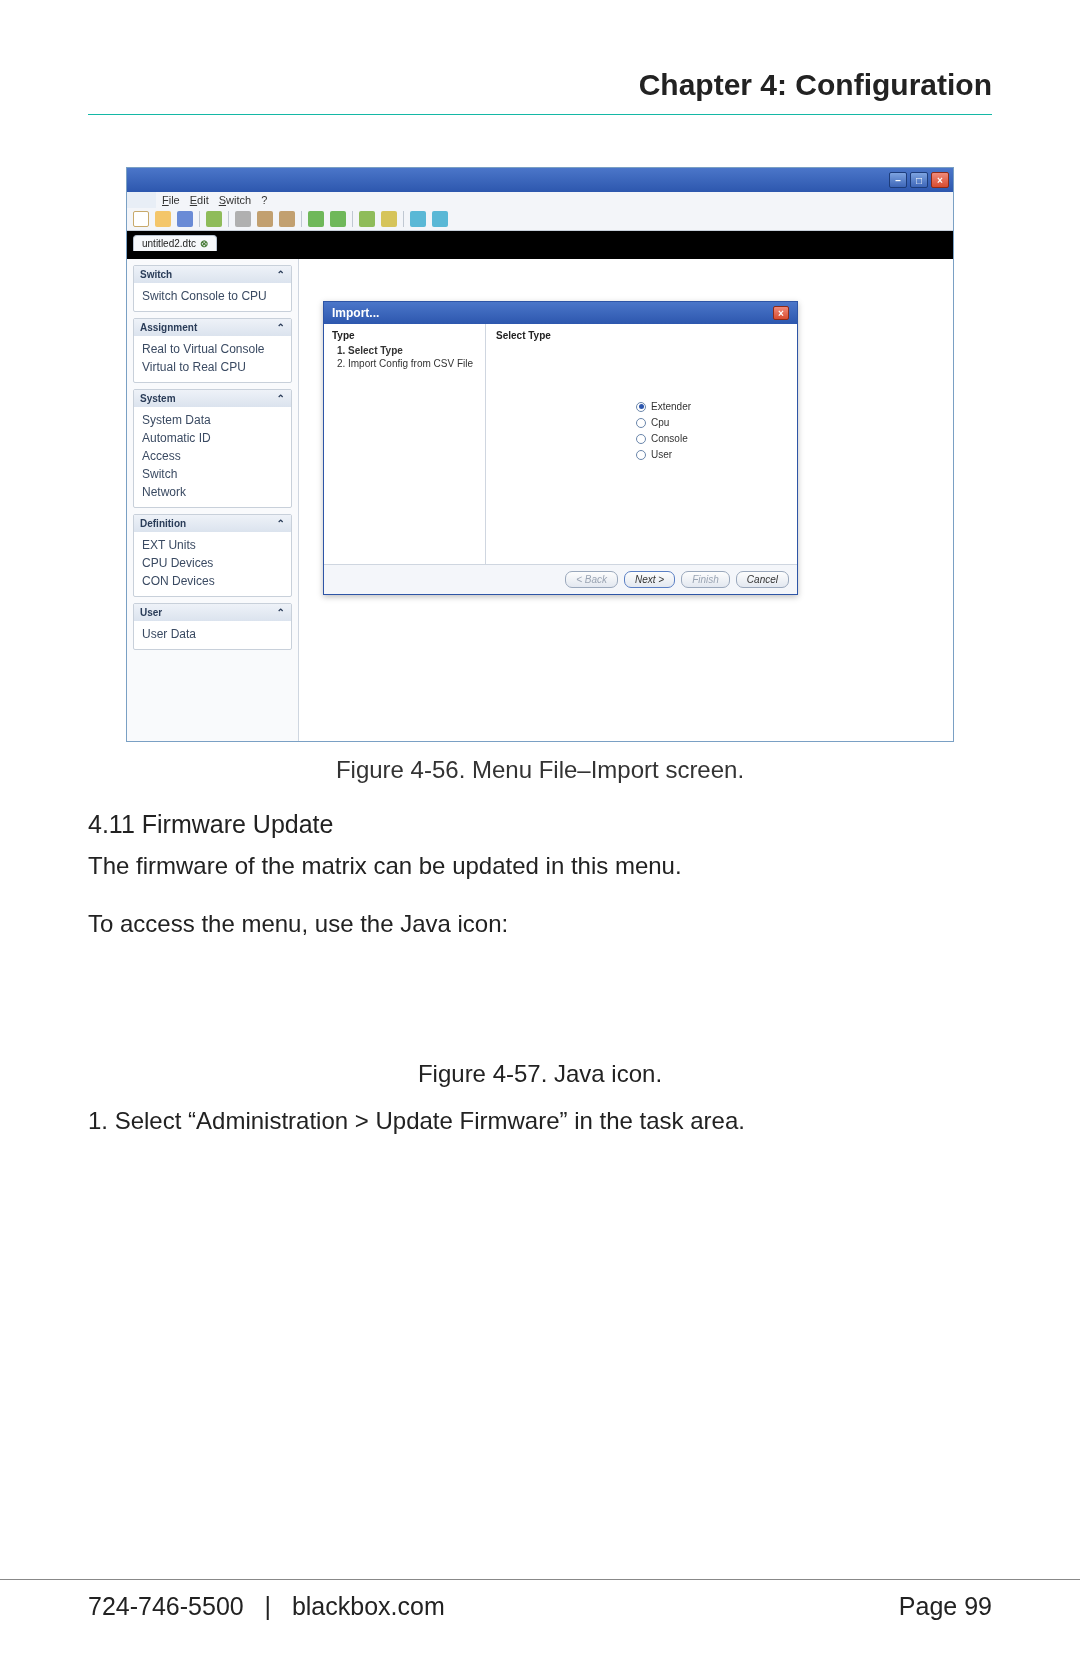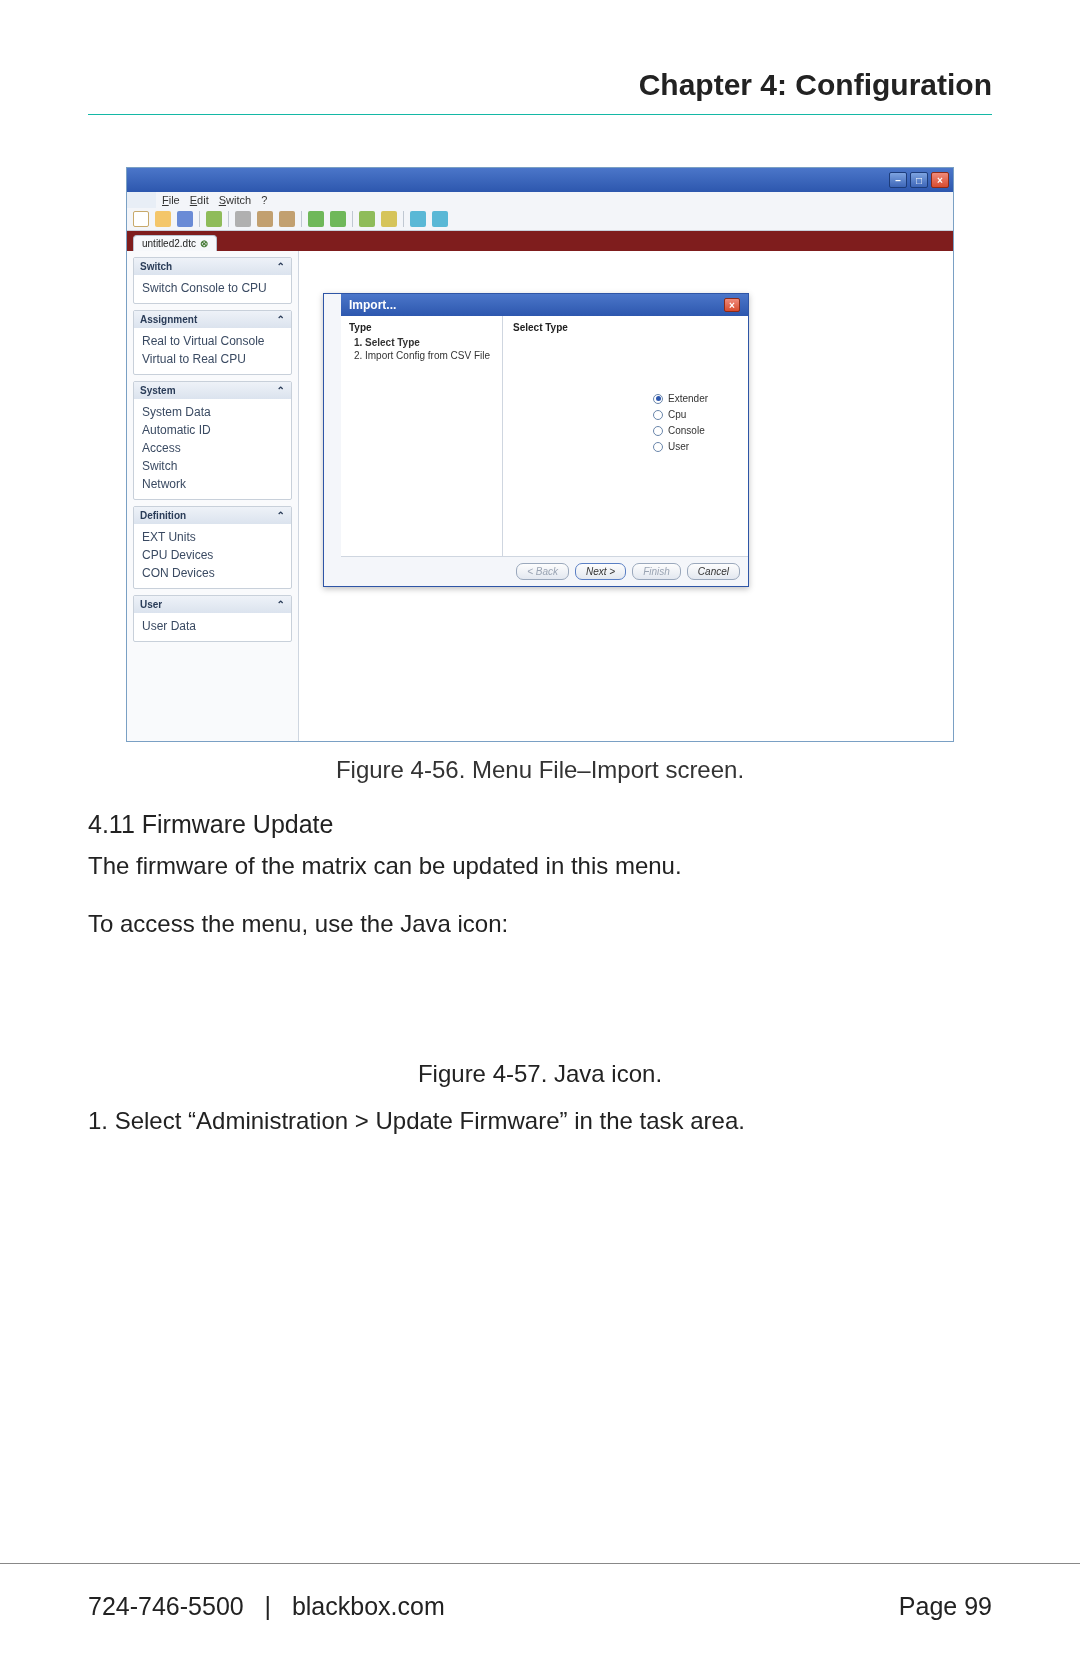--- a/index.html
+++ b/index.html
@@ -74,22 +74,22 @@
   align-items: center;
   border-bottom: 1px solid #c8d0da;
 }
 .toolbar .tico {
   width: 16px; height: 16px;
   display: inline-block;
   border-radius: 2px;
 }
 .toolbar .sep { width:1px; height:16px; background:#c0c8d2; }
 .tabstrip {
-  background: #7f1d1d;
-  padding: 4px 6px 0 6px;
+  background: #000000;
+  padding: 4px 6px 8px 6px;
   display: flex;
 }
 .tabstrip .tab {
   background: #f6f8fb;
   border: 1px solid #b7c2d0;
   border-bottom: none;
   border-radius: 4px 4px 0 0;
   padding: 2px 8px;
   display: flex; align-items: center; gap: 4px;
   font-size: 10px;
@@ -127,25 +127,24 @@
 .side-list div { font-size: 12px; color: #3a4a62; padding: 2px 0; }
 .content {
   flex: 1;
   position: relative;
   background: #fff;
 }
 
 .dialog {
   position: absolute;
   left: 24px; top: 42px;
-  width: 426px;
+  width: 475px;
   border: 1px solid #2e55a6;
   background: #f4f6fa;
   box-shadow: 0 2px 6px rgba(0,0,0,.25);
-  padding-left: 17px;
 }
 .dlg-title {
   background: linear-gradient(#4b76c9,#2d57ae);
   color: #fff;
   padding: 4px 8px;
   font-size: 12px;
   font-weight: bold;
   display: flex;
   justify-content: space-between;
   align-items: center;
@@ -220,21 +219,21 @@
   margin-bottom: 16px;
 }
 .step {
   font-size: 24px;
   line-height: 1.4;
 }
 .footer {
   position: absolute;
   left: 0; right: 0; bottom: 48px;
   border-top: 1px solid #888;
-  padding: 28px 88px 0 88px;
+  padding: 12px 88px 0 88px;
   display: flex;
   justify-content: space-between;
   font-size: 25px;
 }
 .footer .left { font-weight: 500; }
 </style>
 </head>
 <body>
 
 <div class="page">

